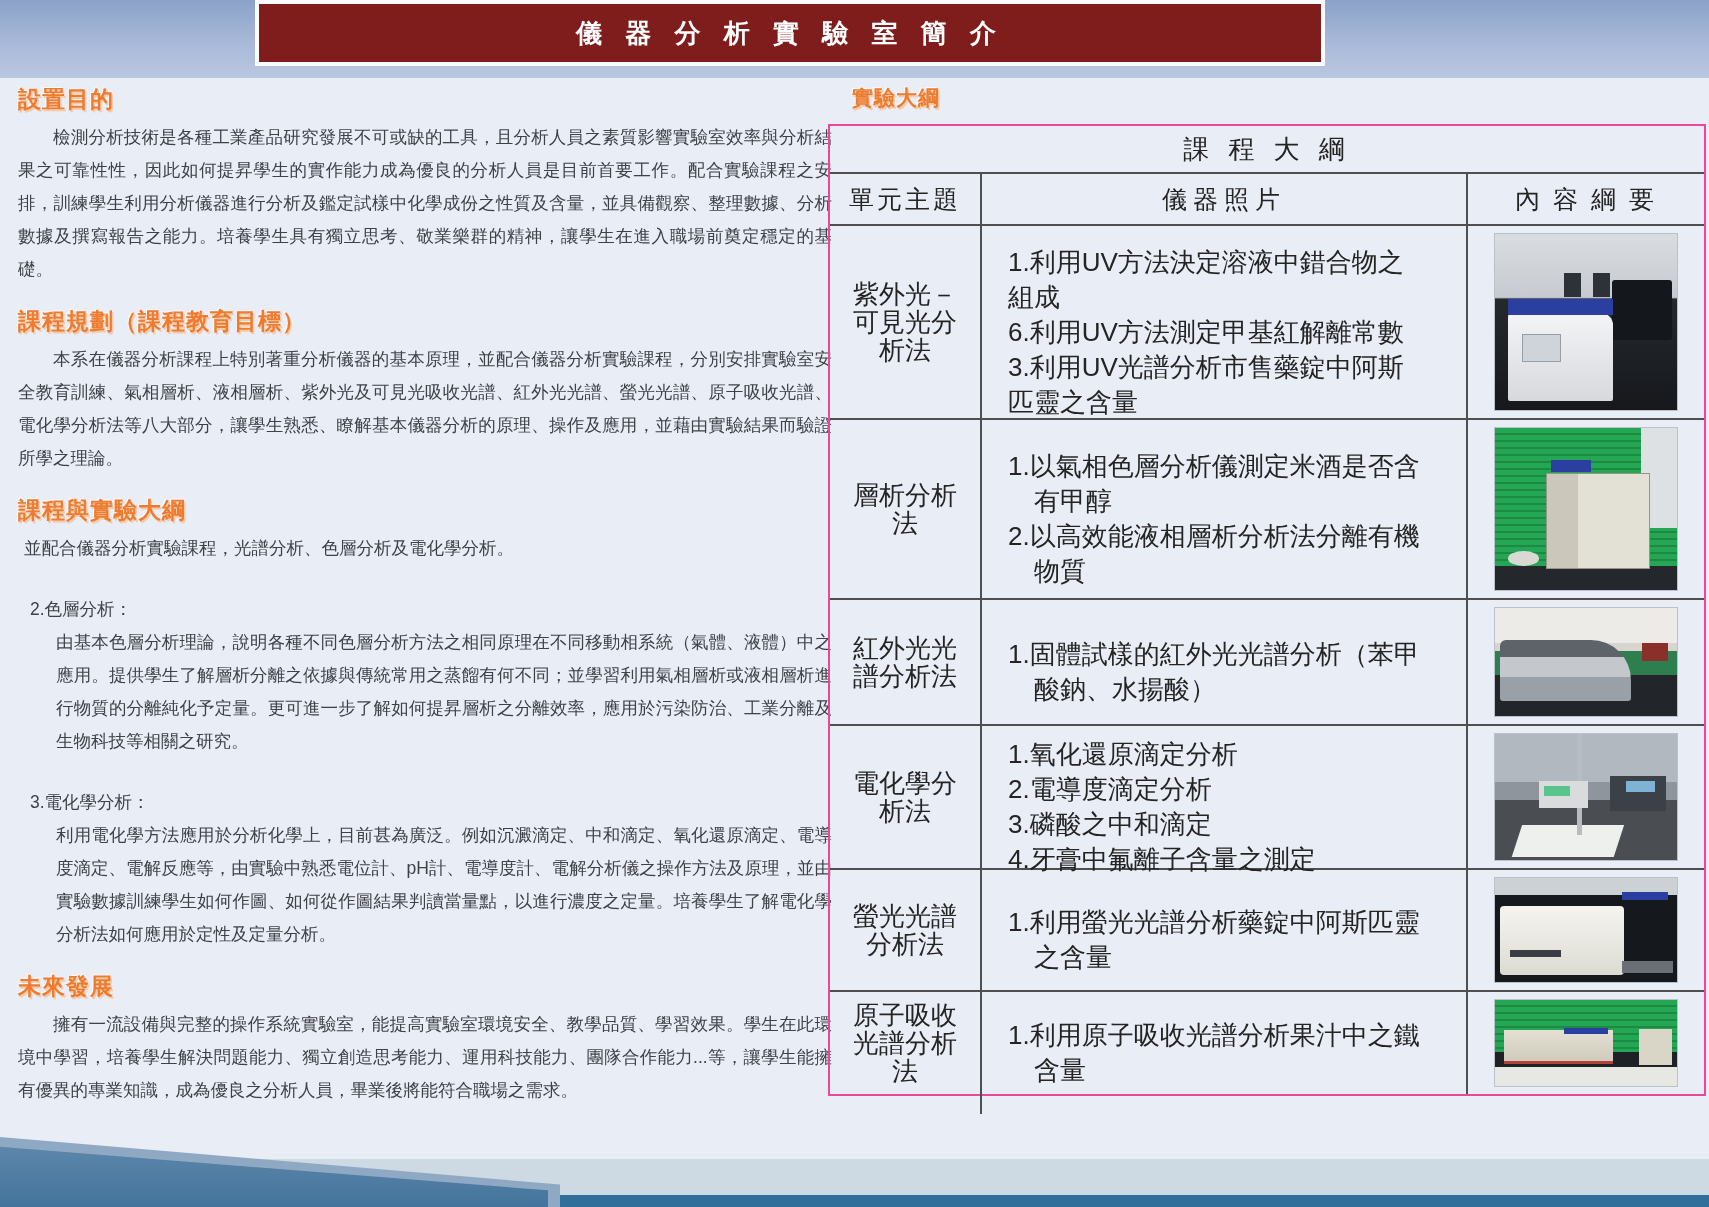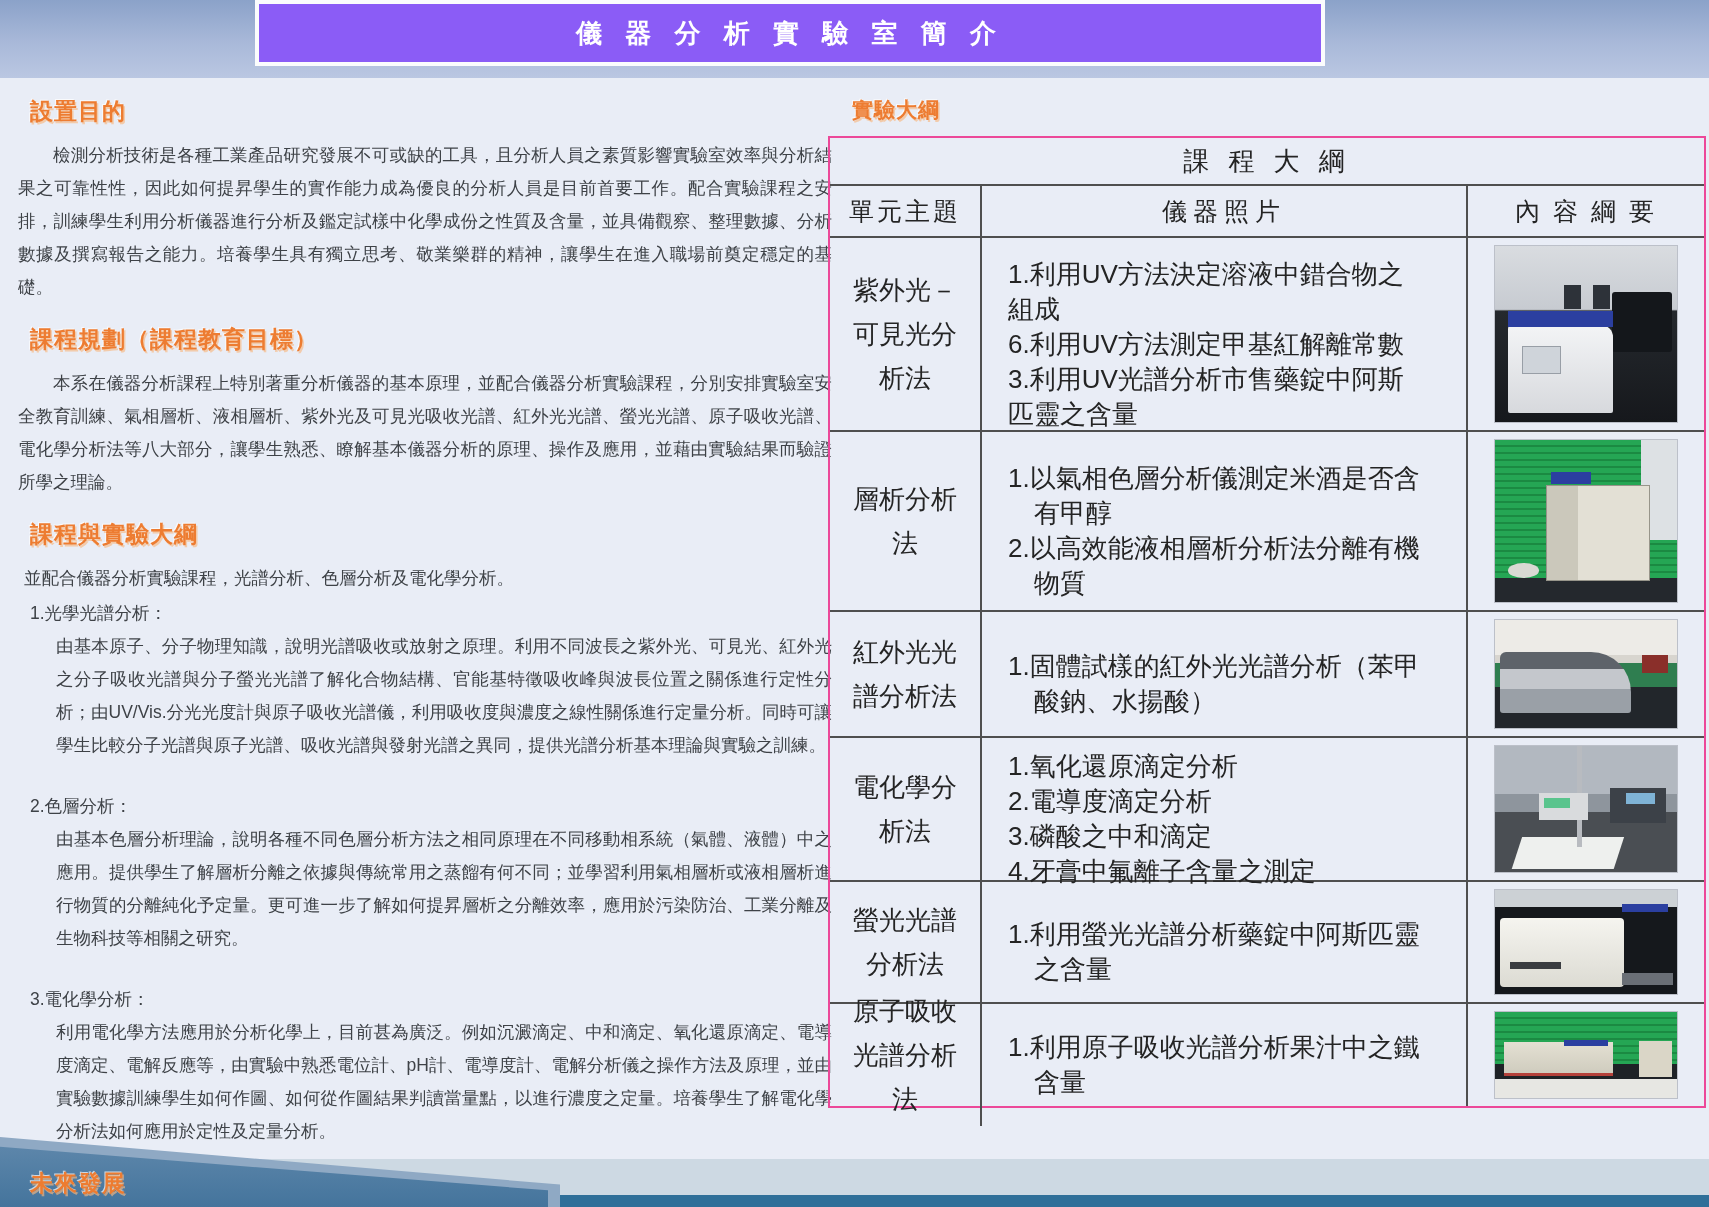--- a/index.html
+++ b/index.html
@@ -5,26 +5,26 @@
   html,body{margin:0;padding:0;}
   body{font-family:"Liberation Sans","DejaVu Sans",sans-serif;}
   .page{position:relative;width:1709px;height:1207px;background:#e9edf6;overflow:hidden;}
 
   
   .top-band{position:absolute;left:0;top:0;width:100%;height:78px;
     background:linear-gradient(180deg,#8ba2c9 0%,#a9b9d9 55%,#bac7e2 100%);z-index:0;}
 
   
   .banner{position:absolute;left:255px;top:0;width:1062px;height:58px;
-    background:#8b5cf6;border:4px solid #fbfcfd;z-index:2;
+    background:#7f1d1d;border:4px solid #fbfcfd;z-index:2;
     display:flex;align-items:center;justify-content:center;}
   .banner span{color:#ffffff;font-size:26px;font-weight:bold;letter-spacing:8px;}
 
   
-  .oh{font-size:23px;font-weight:bold;color:#ed7c31;letter-spacing:1px;margin:12px;
+  .oh{font-size:23px;font-weight:bold;color:#ed7c31;letter-spacing:1px;margin:0;
       text-shadow:1.5px 1.5px 0 rgba(247,185,130,.65), -1px -1px 0 rgba(255,255,255,.7);}
 
   
   .left-col{position:absolute;left:18px;top:84px;width:814px;z-index:1;color:#3e4247;}
   .left-col p{margin:6px 0 0 0;font-size:17.5px;line-height:33px;text-align:justify;}
   .left-col p.ind{text-indent:2em;}
   .h-gap{margin-top:20px;}
   .intro-line{padding-left:6px;}
   .item{margin-top:2px;}
   .item-label{font-size:17.5px;line-height:33px;margin-left:12px;}
@@ -37,21 +37,21 @@
   .ctable{margin-top:12px;border:2px solid #ec4899;color:#242424;}
   .caption-row{height:46px;display:flex;align-items:center;justify-content:center;
     font-size:26px;letter-spacing:6px;}
   .grid-row{display:grid;grid-template-columns:150px 486px 1fr;border-top:2px solid #4f4f4f;}
   .cell{min-height:100%;}
   .cell + .cell{border-left:2px solid #4f4f4f;}
   .head-row{height:50px;}
   .head-cell{display:flex;align-items:center;justify-content:center;font-size:25px;letter-spacing:3px;}
   .head-cell.wide{letter-spacing:6px;}
   .ctopic{display:flex;align-items:center;justify-content:center;text-align:center;
-    font-size:26px;line-height:44px;padding:0 14px;}
+    font-size:26px;line-height:28px;padding:0 14px;}
   .ccontent{display:flex;flex-direction:column;justify-content:center;padding:10px 0 10px 26px;}
   .cline{font-size:26px;line-height:35px;max-width:402px;padding-left:1em;text-indent:-1em;}
   .r1 .cline{padding-left:0;text-indent:0;}
   .cphoto{display:flex;align-items:center;justify-content:center;}
   .r1{height:192px;} .r2{height:178px;} .r3{height:124px;}
   .r4{height:142px;} .r5{height:120px;} .r6{height:102px;}
 
   
   .photo{position:relative;width:182px;height:calc(100% - 16px);overflow:hidden;
          box-shadow:0 0 0 1px rgba(120,125,135,.4);}
@@ -125,24 +125,20 @@
   <div class="left-col">
     <h2 class="oh">設置目的</h2>
     <p class="ind">檢測分析技術是各種工業產品研究發展不可或缺的工具，且分析人員之素質影響實驗室效率與分析結果之可靠性性，因此如何提昇學生的實作能力成為優良的分析人員是目前首要工作。配合實驗課程之安排，訓練學生利用分析儀器進行分析及鑑定試樣中化學成份之性質及含量，並具備觀察、整理數據、分析數據及撰寫報告之能力。培養學生具有獨立思考、敬業樂群的精神，讓學生在進入職場前奠定穩定的基礎。</p>
 
     <h2 class="oh h-gap">課程規劃（課程教育目標）</h2>
     <p class="ind">本系在儀器分析課程上特別著重分析儀器的基本原理，並配合儀器分析實驗課程，分別安排實驗室安全教育訓練、氣相層析、液相層析、紫外光及可見光吸收光譜、紅外光光譜、螢光光譜、原子吸收光譜、電化學分析法等八大部分，讓學生熟悉、瞭解基本儀器分析的原理、操作及應用，並藉由實驗結果而驗證所學之理論。</p>
 
     <h2 class="oh h-gap">課程與實驗大綱</h2>
     <p class="intro-line">並配合儀器分析實驗課程，光譜分析、色層分析及電化學分析。</p>
 
-    <div class="item">
-      <div class="item-label">1.光學光譜分析：</div>
-      <div class="item-body">由基本原子、分子物理知識，說明光譜吸收或放射之原理。利用不同波長之紫外光、可見光、紅外光之分子吸收光譜與分子螢光光譜了解化合物結構、官能基特徵吸收峰與波長位置之關係進行定性分析；由UV/Vis.分光光度計與原子吸收光譜儀，利用吸收度與濃度之線性關係進行定量分析。同時可讓學生比較分子光譜與原子光譜、吸收光譜與發射光譜之異同，提供光譜分析基本理論與實驗之訓練。</div>
-    </div>
     <div class="item item-gap">
       <div class="item-label">2.色層分析：</div>
       <div class="item-body">由基本色層分析理論，說明各種不同色層分析方法之相同原理在不同移動相系統（氣體、液體）中之應用。提供學生了解層析分離之依據與傳統常用之蒸餾有何不同；並學習利用氣相層析或液相層析進行物質的分離純化予定量。更可進一步了解如何提昇層析之分離效率，應用於污染防治、工業分離及生物科技等相關之研究。</div>
     </div>
     <div class="item item-gap">
       <div class="item-label">3.電化學分析：</div>
       <div class="item-body">利用電化學方法應用於分析化學上，目前甚為廣泛。例如沉澱滴定、中和滴定、氧化還原滴定、電導度滴定、電解反應等，由實驗中熟悉電位計、pH計、電導度計、電解分析儀之操作方法及原理，並由實驗數據訓練學生如何作圖、如何從作圖結果判讀當量點，以進行濃度之定量。培養學生了解電化學分析法如何應用於定性及定量分析。</div>
     </div>
 
     <h2 class="oh h-gap">未來發展</h2>

